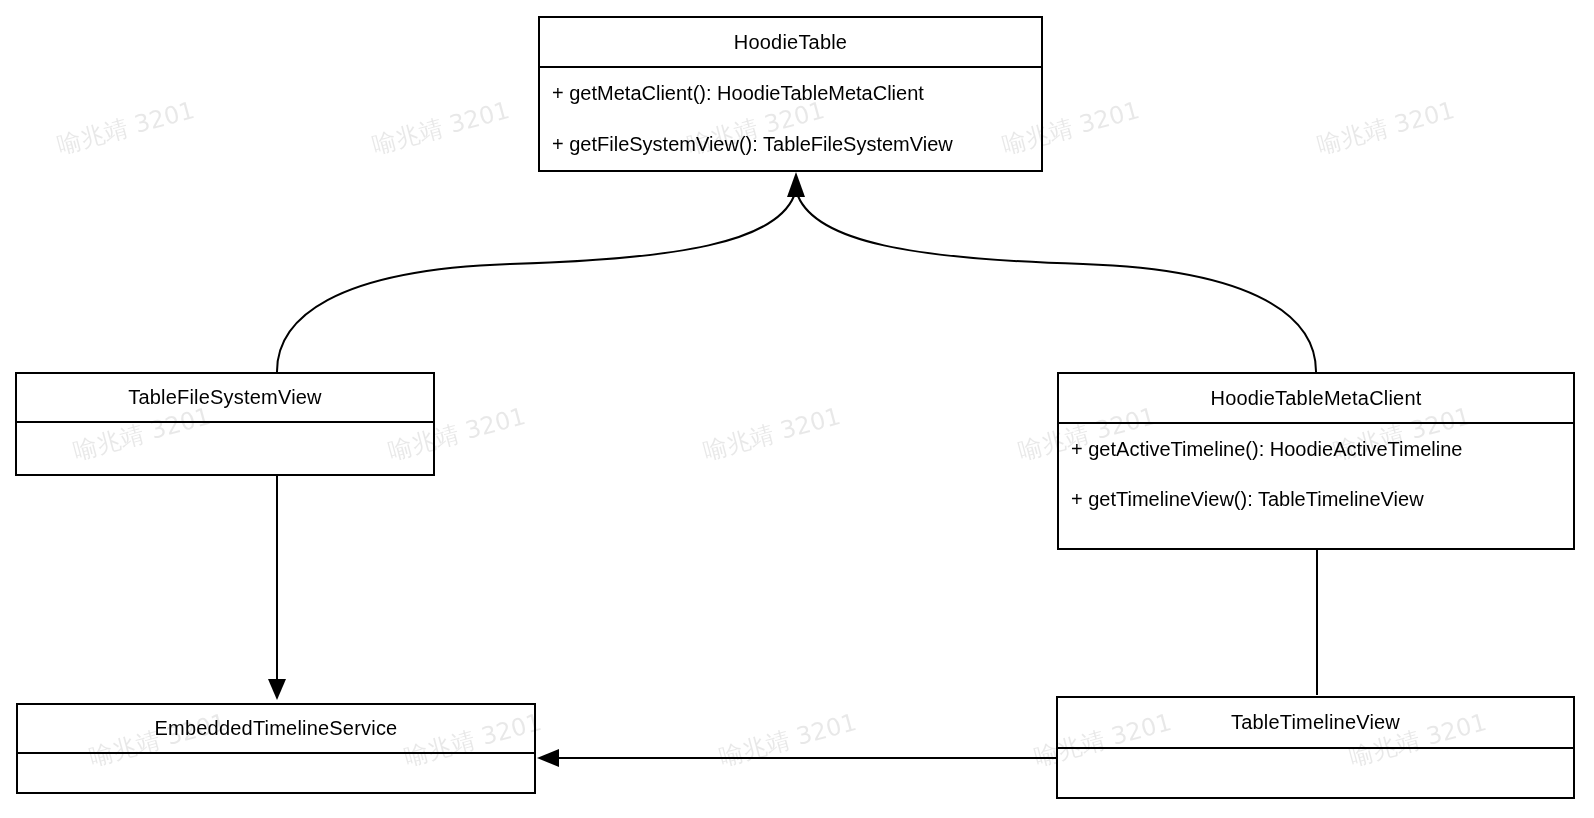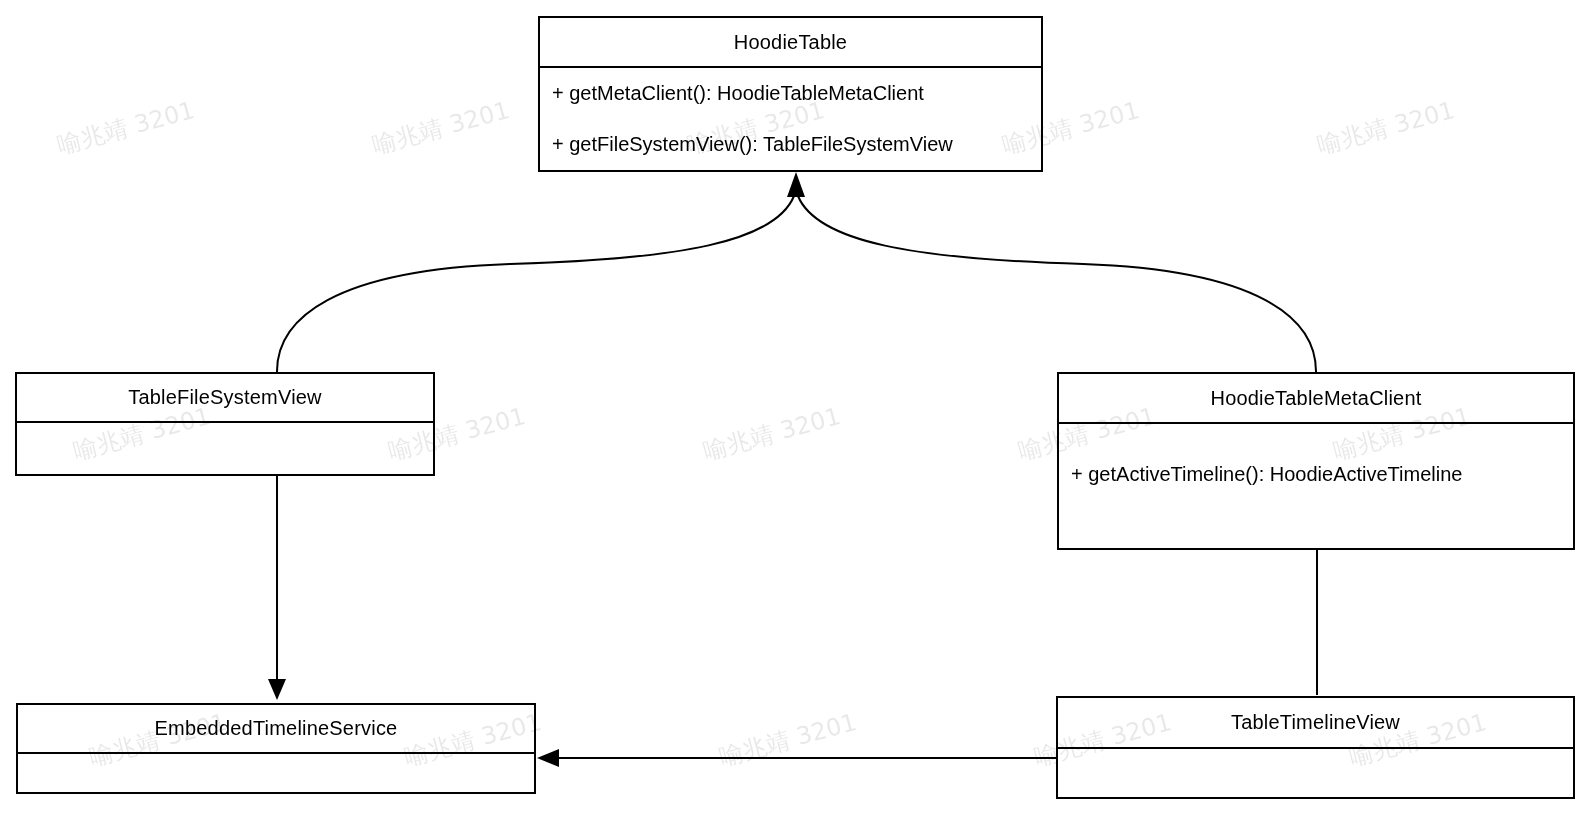--- a/index.html
+++ b/index.html
@@ -132,20 +132,21 @@
 
   <div class="uml-class" id="box-table-file-system-view">
     <div class="uml-title">TableFileSystemView</div>
     <div class="uml-body"></div>
   </div>
 
   <div class="uml-class" id="box-hoodie-table-meta-client">
     <div class="uml-title">HoodieTableMetaClient</div>
     <div class="uml-body">
       <div class="uml-method">+ getActiveTimeline(): HoodieActiveTimeline</div>
+      <div class="uml-method">+ getTimelineView(): TableTimelineView</div>
     </div>
   </div>
 
   <div class="uml-class" id="box-embedded-timeline-service">
     <div class="uml-title">EmbeddedTimelineService</div>
     <div class="uml-body"></div>
   </div>
 
   <div class="uml-class" id="box-table-timeline-view">
     <div class="uml-title">TableTimelineView</div>

